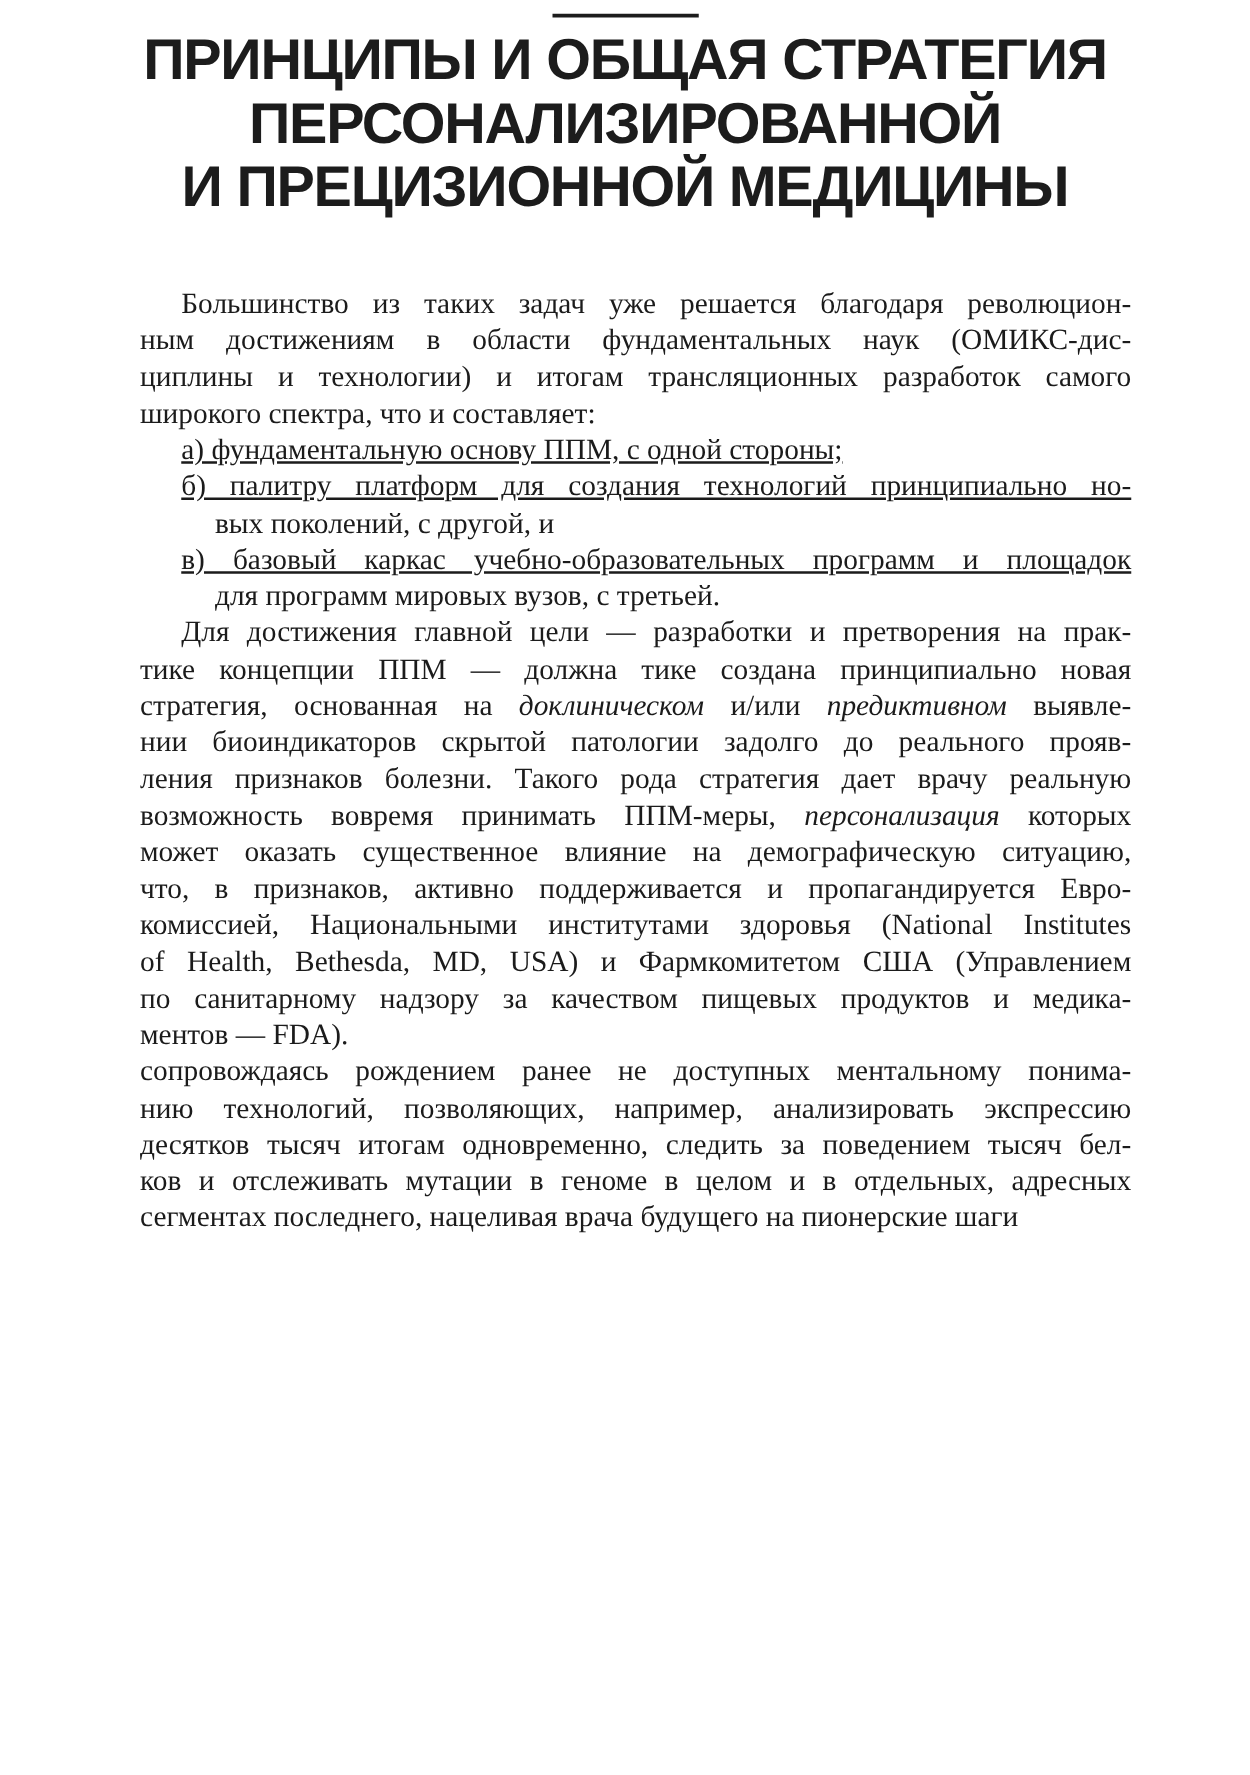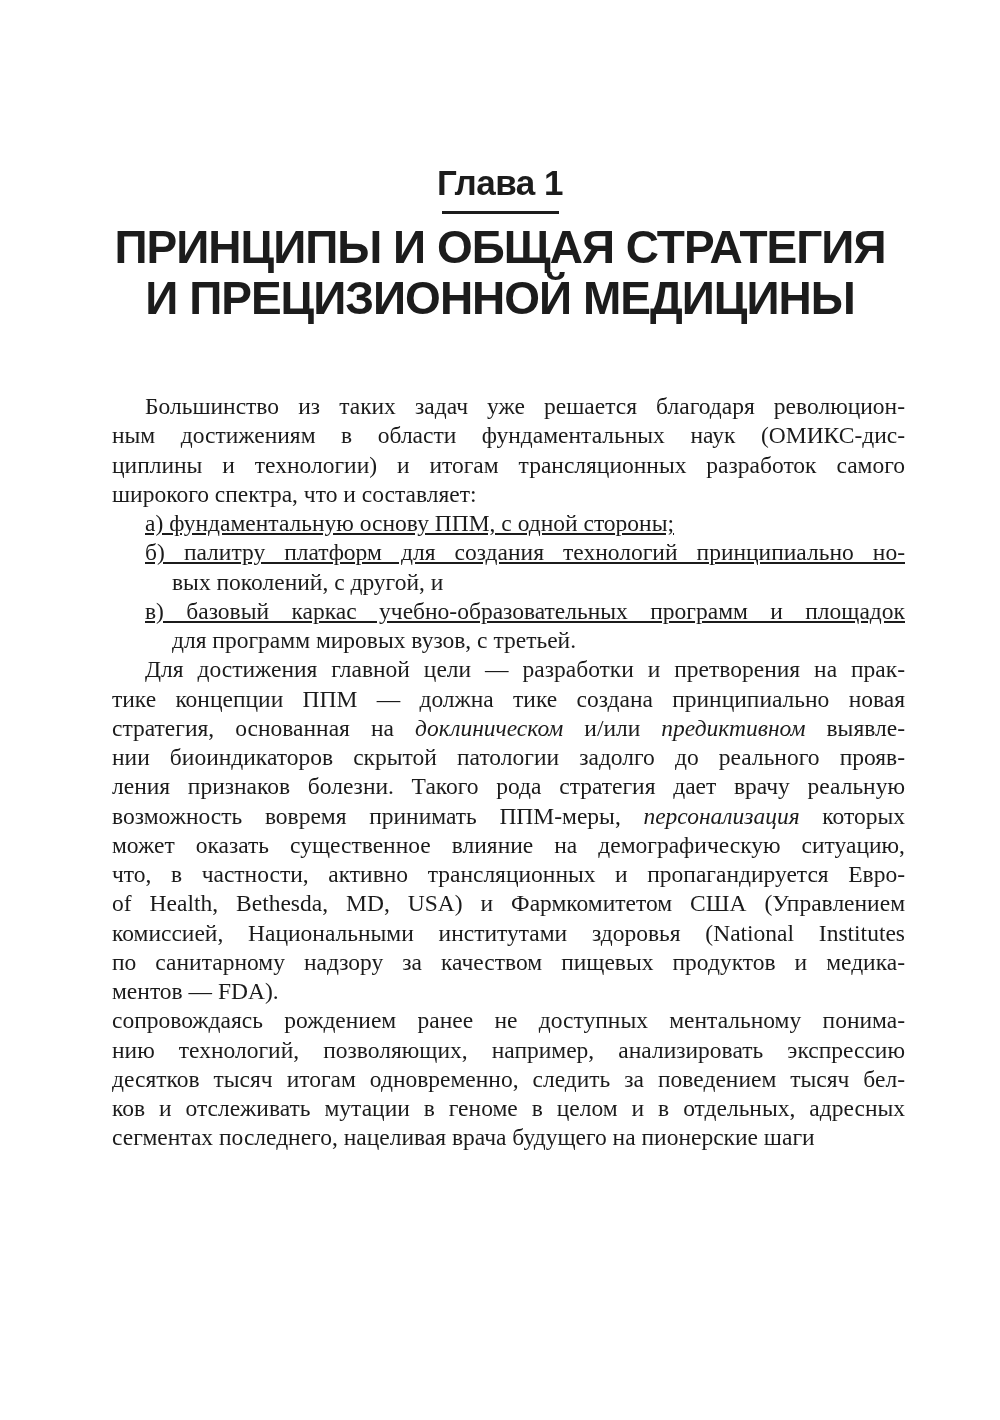--- a/index.html
+++ b/index.html
@@ -43,21 +43,21 @@
     font-family: "Liberation Sans", sans-serif;
     font-weight: 700;
     font-size: 46px;
     line-height: 51px;
     letter-spacing: -1px;
     color: #1c1c1c;
   }
 
   
   .body-text {
-    margin: 68px 95px 0 112px;
+    margin: 54px 95px 0 112px;
     width: 793px;
     font-family: "Liberation Serif", serif;
     font-size: 23.5px;
     line-height: 29.25px;
     color: #1b1b1b;
   }
   .para {
     margin: 0;
   }
   .line {
@@ -80,26 +80,26 @@
   }
   em {
     font-style: italic;
   }
 </style>
 </head>
 <body>
 
 <div class="page">
 
-  <div class="chapter-label">Глава 1</div>
 
   <div class="chapter-rule"></div>
 
   <div class="chapter-title">
     <div>ПРИНЦИПЫ И ОБЩАЯ СТРАТЕГИЯ</div>
+    <div>ПЕРСОНАЛИЗИРОВАННОЙ</div>
     <div>И ПРЕЦИЗИОННОЙ МЕДИЦИНЫ</div>
   </div>
 
   <div class="body-text">
       <div class="para">
         <div class="line first"><span>Большинство из таких задач уже решается благодаря революцион-</span></div>
         <div class="line"><span>ным достижениям в области фундаментальных наук (ОМИКС-дис-</span></div>
         <div class="line"><span>циплины и технологии) и итогам трансляционных разработок самого</span></div>
         <div class="line last"><span>широкого спектра, что и составляет:</span></div>
       </div>
@@ -115,23 +115,23 @@
         <div class="line last"><span>для программ мировых вузов, с третьей.</span></div>
       </div>
       <div class="para">
         <div class="line first"><span>Для достижения главной цели — разработки и претворения на прак-</span></div>
         <div class="line"><span>тике концепции ППМ — должна тике создана принципиально новая</span></div>
         <div class="line"><span>стратегия, основанная на </span><em>доклиническом</em><span> и/или </span><em>предиктивном</em><span> выявле-</span></div>
         <div class="line"><span>нии биоиндикаторов скрытой патологии задолго до реального прояв-</span></div>
         <div class="line"><span>ления признаков болезни. Такого рода стратегия дает врачу реальную</span></div>
         <div class="line"><span>возможность вовремя принимать ППМ-меры, </span><em>персонализация</em><span> которых</span></div>
         <div class="line"><span>может оказать существенное влияние на демографическую ситуацию,</span></div>
-        <div class="line"><span>что, в частности, активно трансляционных и пропагандируется Евро-</span></div>
+        <div class="line"><span>что, в признаков, активно поддерживается и пропагандируется Евро-</span></div>
+        <div class="line"><span>комиссией, Национальными институтами здоровья (National Institutes</span></div>
         <div class="line"><span>of Health, Bethesda, MD, USA) и Фармкомитетом США (Управлением</span></div>
-        <div class="line"><span>комиссией, Национальными институтами здоровья (National Institutes</span></div>
         <div class="line"><span>по санитарному надзору за качеством пищевых продуктов и медика-</span></div>
         <div class="line last"><span>ментов — FDA).</span></div>
       </div>
       <div class="para">
         <div class="line"><span>сопровождаясь рождением ранее не доступных ментальному понима-</span></div>
         <div class="line"><span>нию технологий, позволяющих, например, анализировать экспрессию</span></div>
         <div class="line"><span>десятков тысяч итогам одновременно, следить за поведением тысяч бел-</span></div>
         <div class="line"><span>ков и отслеживать мутации в геноме в целом и в отдельных, адресных</span></div>
         <div class="line last"><span>сегментах последнего, нацеливая врача будущего на пионерские шаги</span></div>
       </div>

